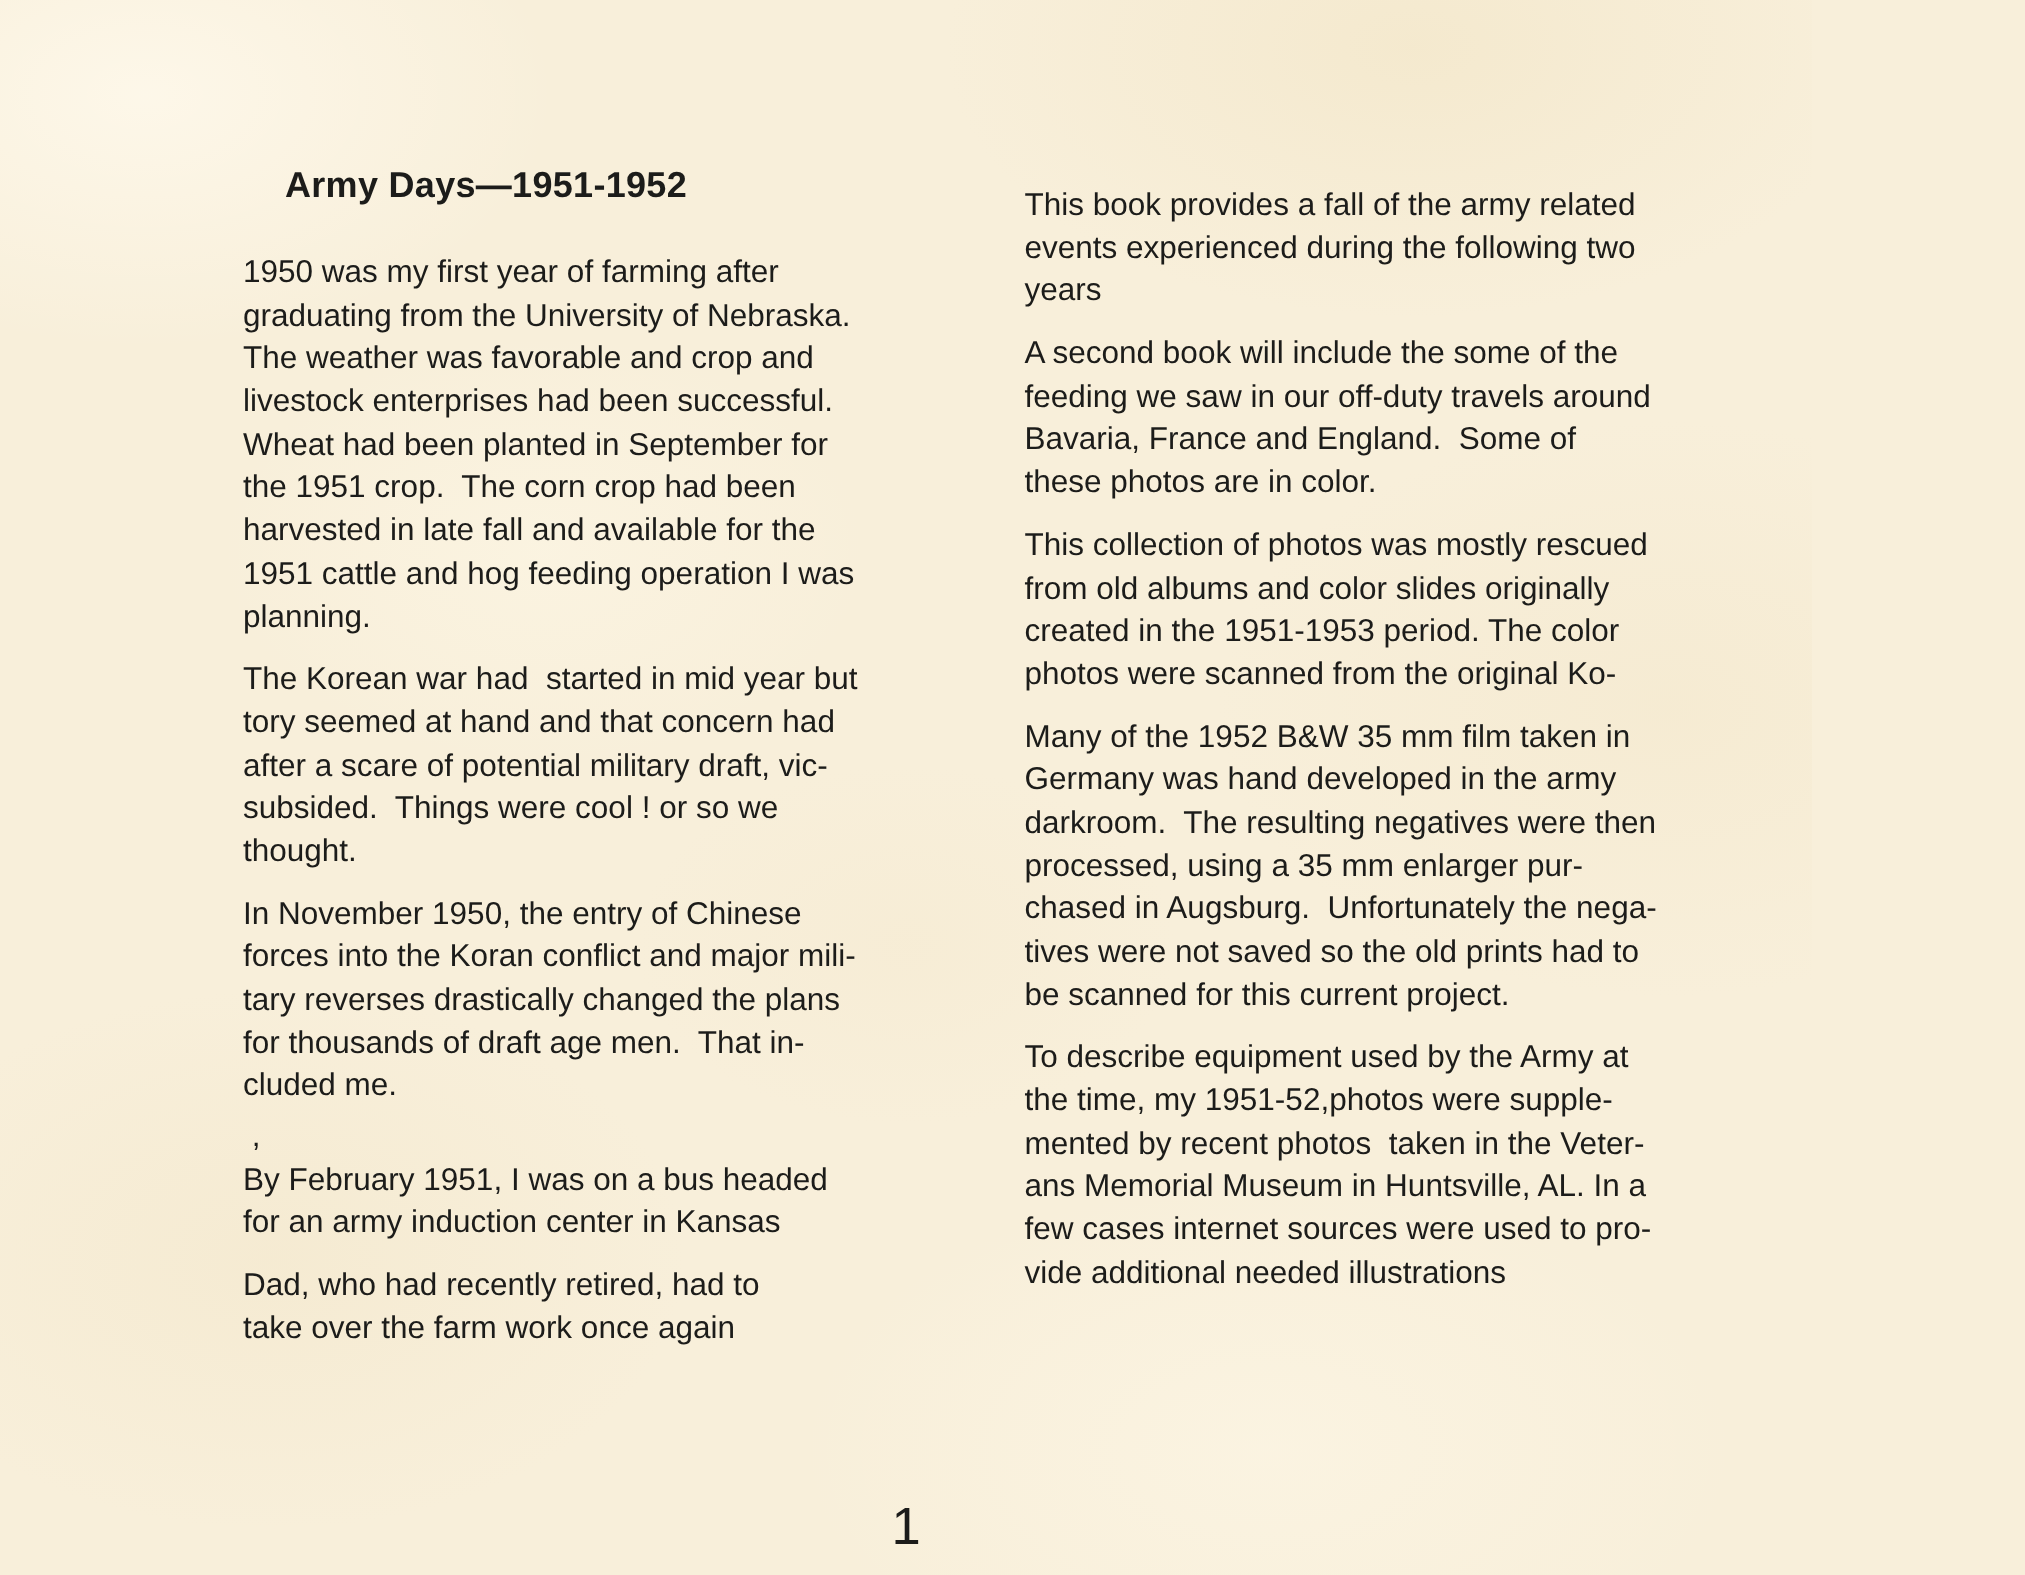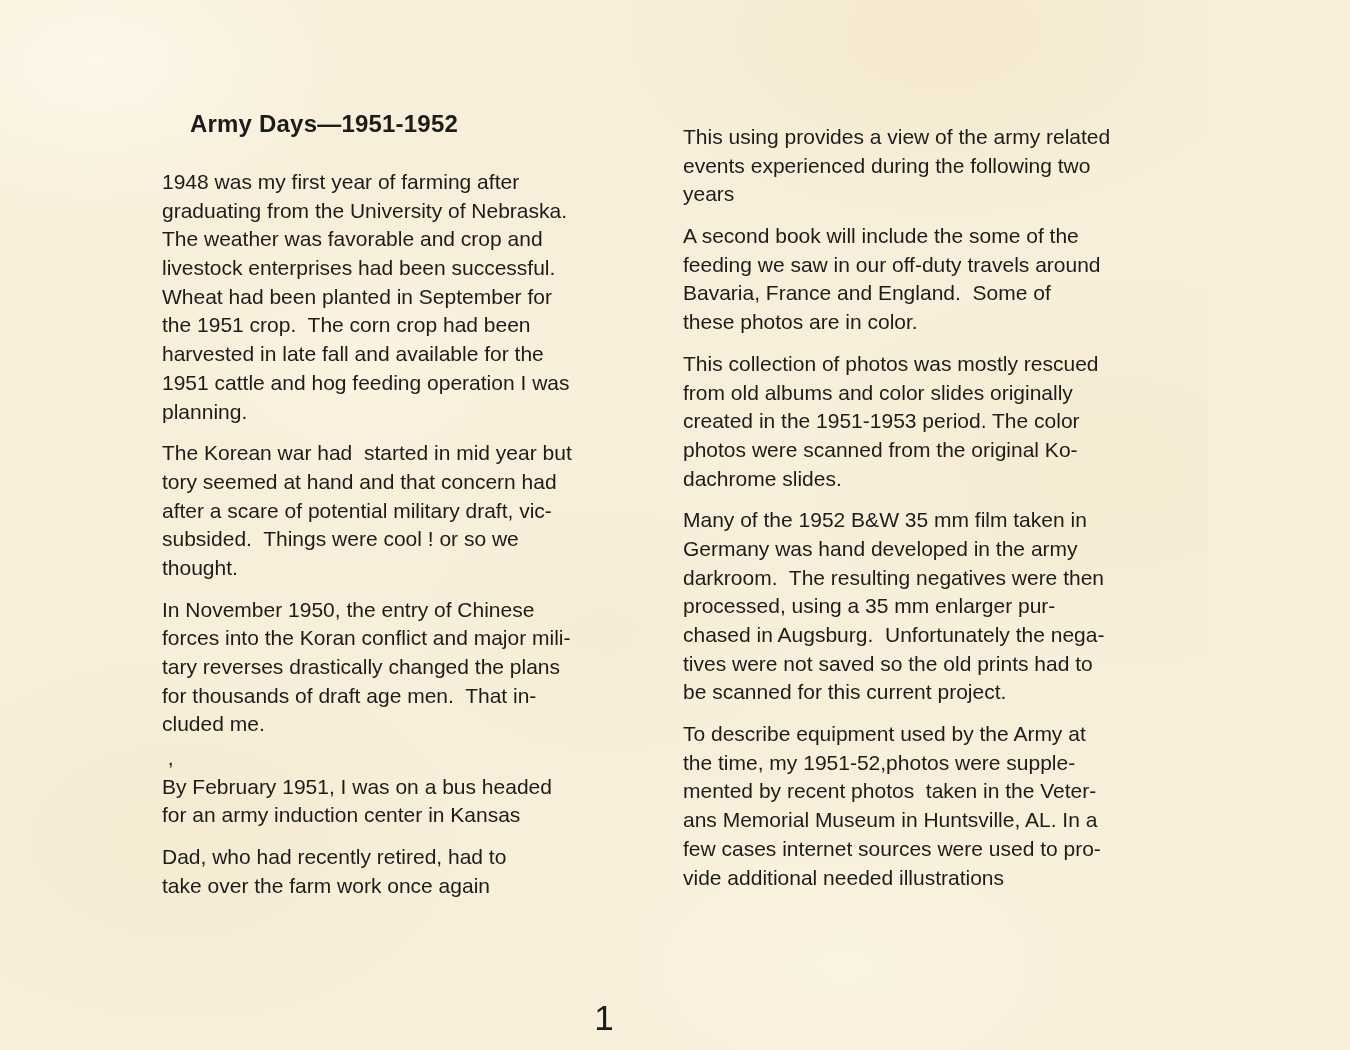--- a/index.html
+++ b/index.html
@@ -65,21 +65,21 @@
 </style>
 </head>
 <body>
 
 <div class="page">
 
   <div class="title">Army Days—1951-1952</div>
 
   <div class="col col-left" data-paragraphs="left_column.paragraphs">
       <div class="para">
-        <div class="line">1948 was my first year of farming after</div>
+        <div class="line">1950 was my first year of farming after</div>
         <div class="line">graduating from the University of Nebraska.</div>
         <div class="line">The weather was favorable and crop and</div>
         <div class="line">livestock enterprises had been successful.</div>
         <div class="line">Wheat had been planted in September for</div>
         <div class="line">the 1951 crop.  The corn crop had been</div>
         <div class="line">harvested in late fall and available for the</div>
         <div class="line">1951 cattle and hog feeding operation I was</div>
         <div class="line">planning.</div>
       </div>
       <div class="para">
@@ -102,36 +102,35 @@
         <div class="line">for an army induction center in Kansas</div>
       </div>
       <div class="para">
         <div class="line">Dad, who had recently retired, had to</div>
         <div class="line">take over the farm work once again</div>
       </div>
     </div>
 
   <div class="col col-right" data-paragraphs="right_column.paragraphs">
       <div class="para">
-        <div class="line">This using provides a view of the army related</div>
+        <div class="line">This book provides a fall of the army related</div>
         <div class="line">events experienced during the following two</div>
         <div class="line">years</div>
       </div>
       <div class="para">
         <div class="line">A second book will include the some of the</div>
         <div class="line">feeding we saw in our off-duty travels around</div>
         <div class="line">Bavaria, France and England.  Some of</div>
         <div class="line">these photos are in color.</div>
       </div>
       <div class="para">
         <div class="line">This collection of photos was mostly rescued</div>
         <div class="line">from old albums and color slides originally</div>
         <div class="line">created in the 1951-1953 period. The color</div>
         <div class="line">photos were scanned from the original Ko-</div>
-        <div class="line">dachrome slides.</div>
       </div>
       <div class="para">
         <div class="line">Many of the 1952 B&amp;W 35 mm film taken in</div>
         <div class="line">Germany was hand developed in the army</div>
         <div class="line">darkroom.  The resulting negatives were then</div>
         <div class="line">processed, using a 35 mm enlarger pur-</div>
         <div class="line">chased in Augsburg.  Unfortunately the nega-</div>
         <div class="line">tives were not saved so the old prints had to</div>
         <div class="line">be scanned for this current project.</div>
       </div>

